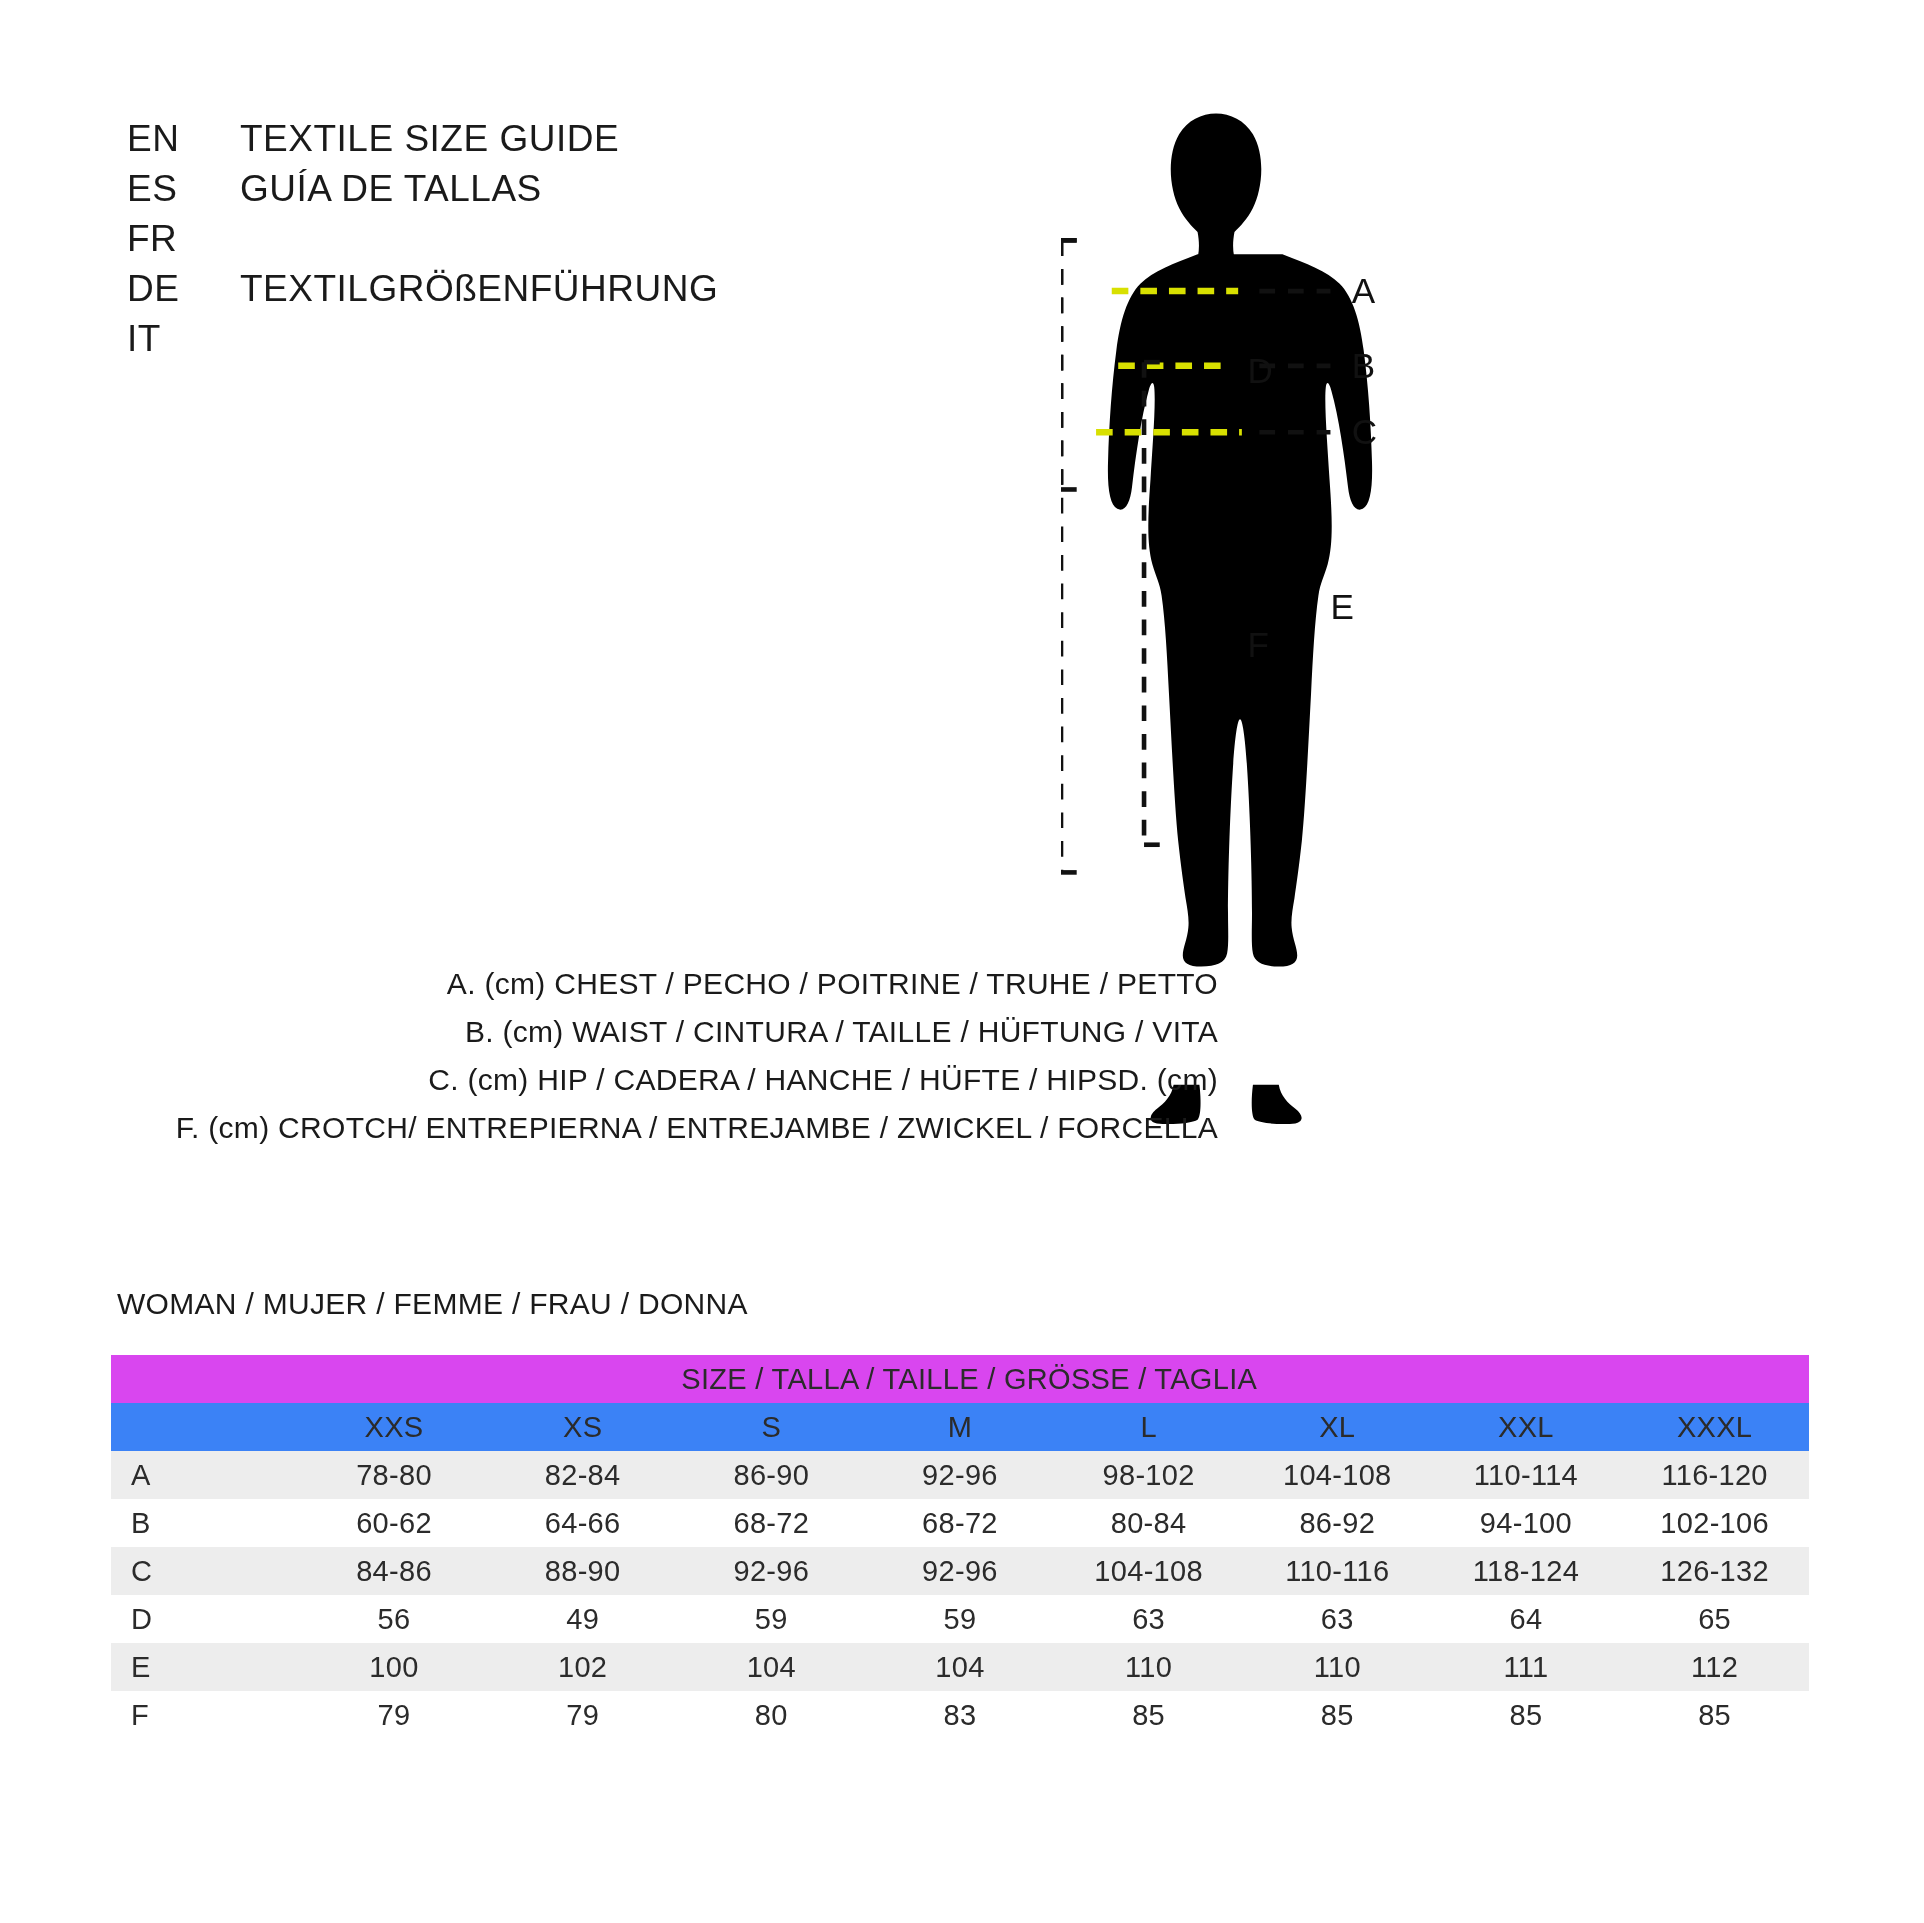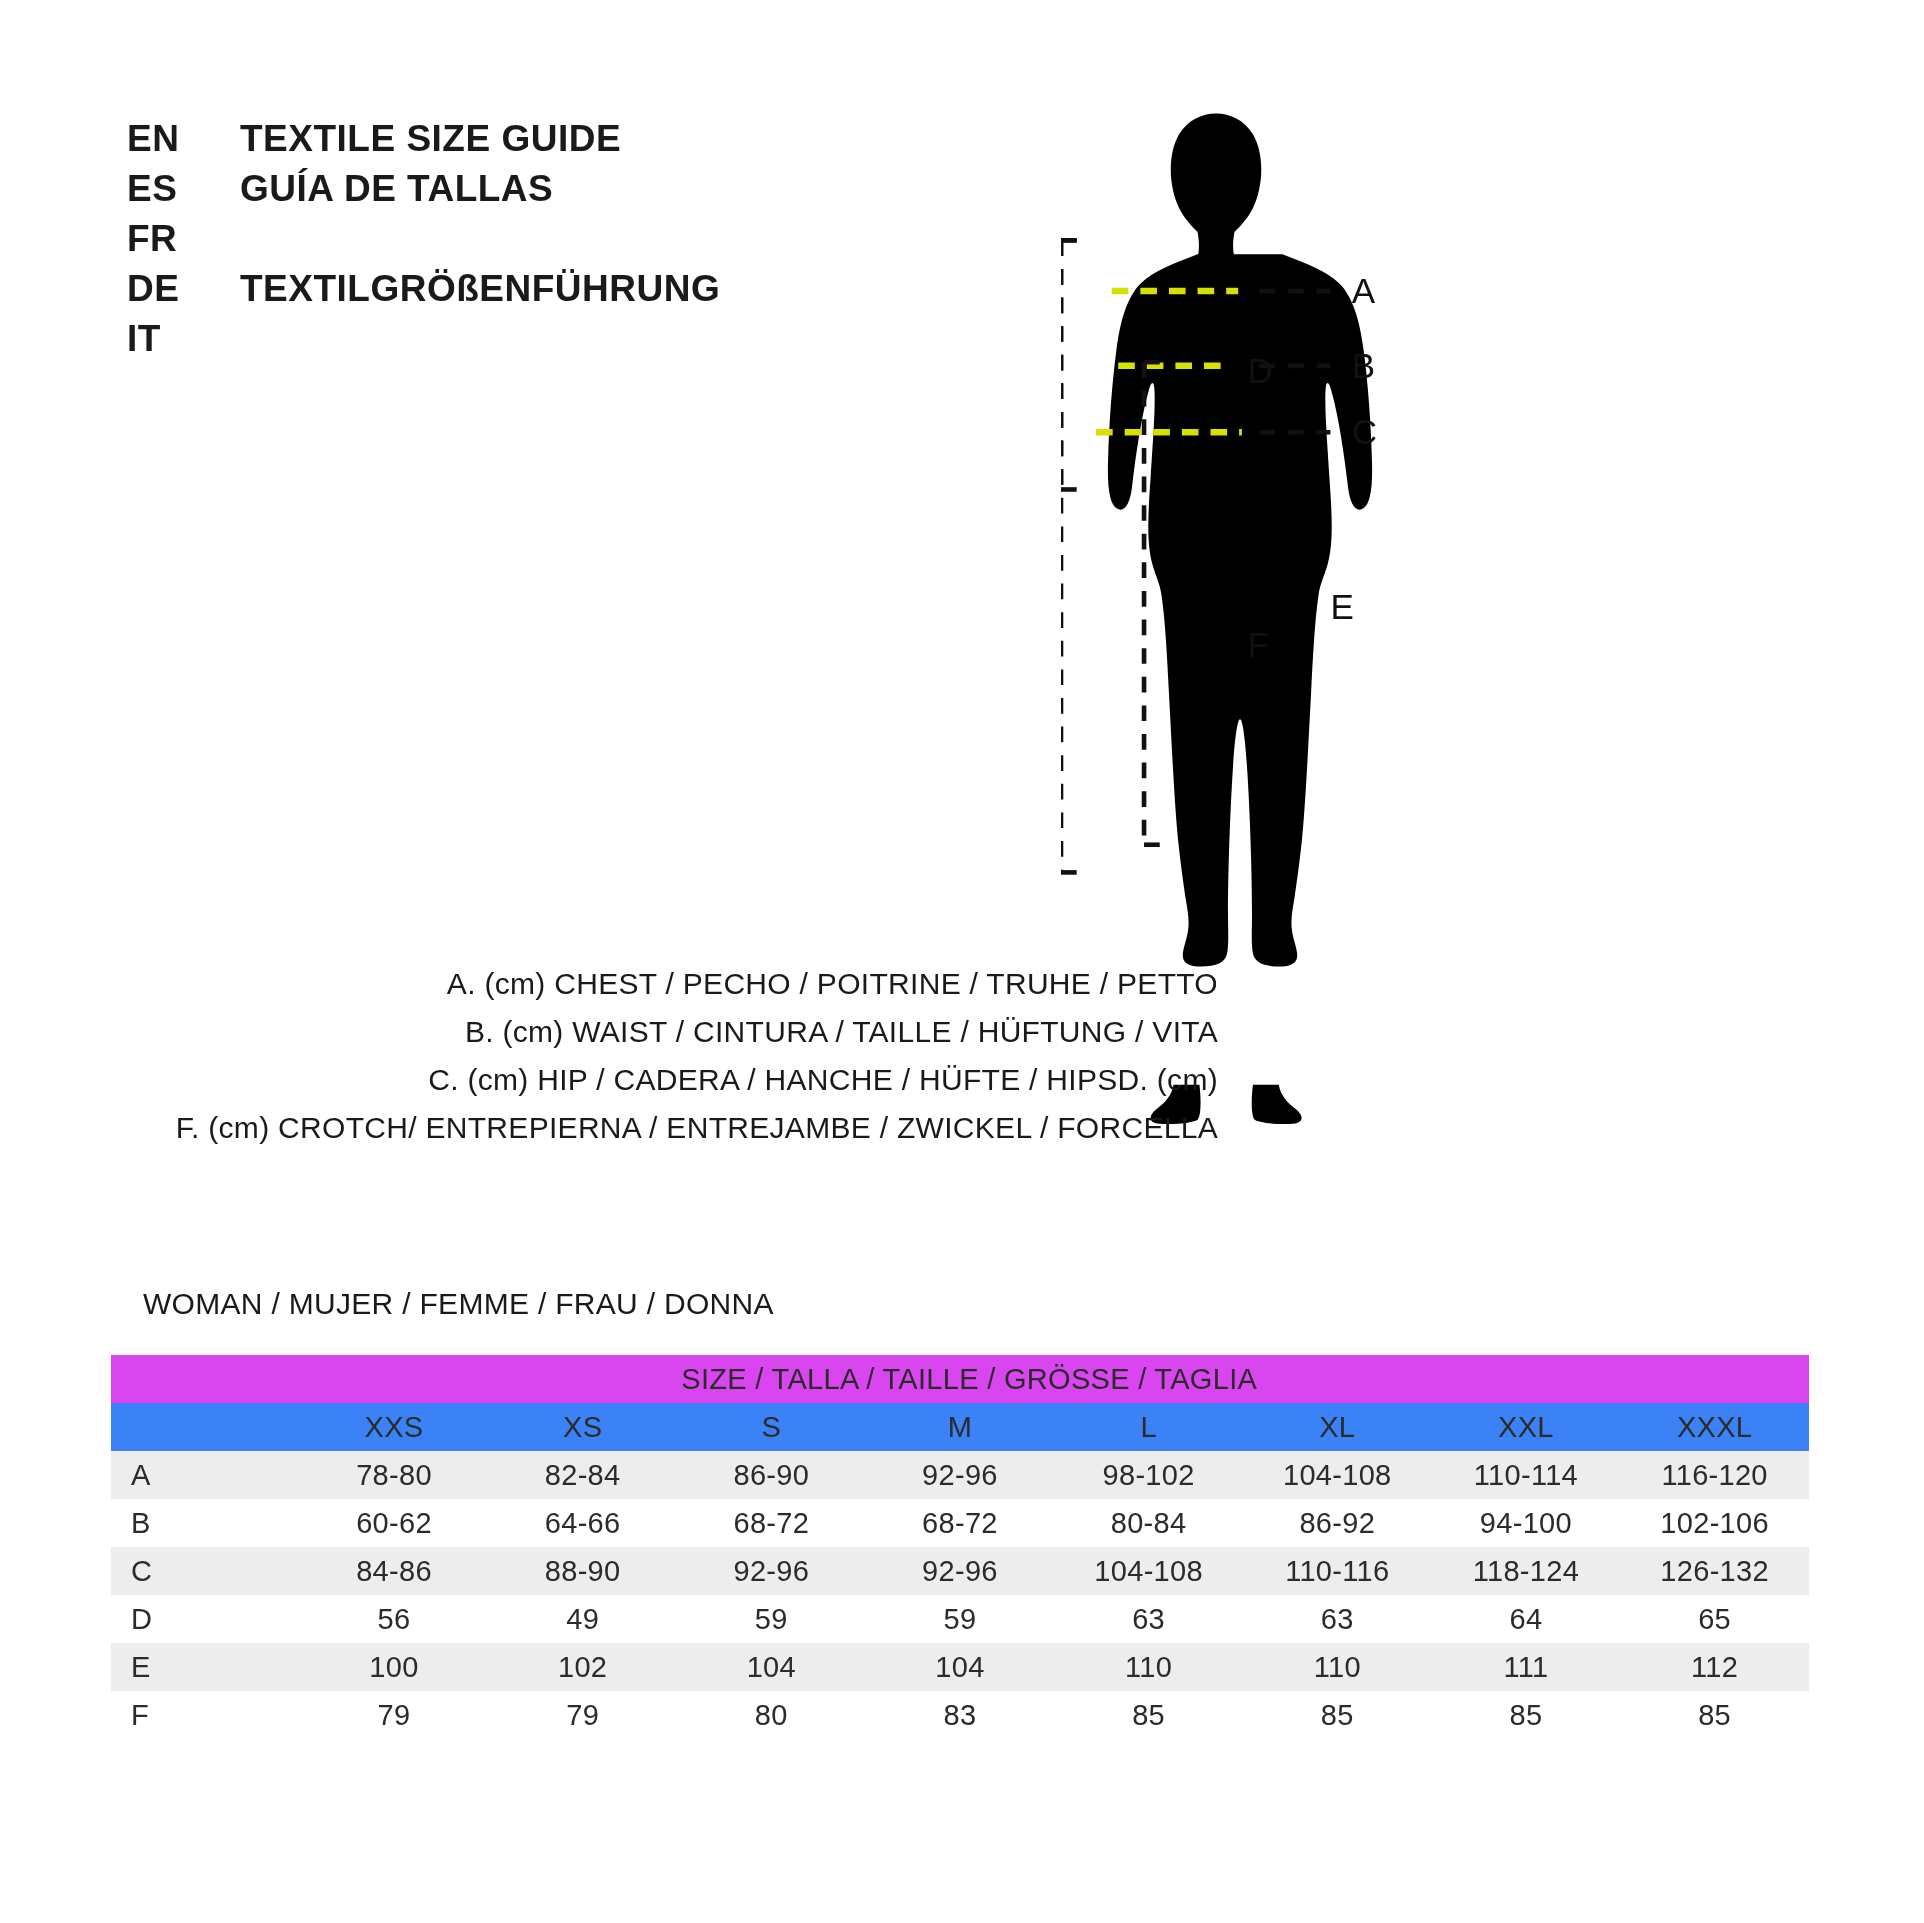--- a/index.html
+++ b/index.html
@@ -20,21 +20,20 @@
   .titles {
     position: absolute;
     left: 127px;
     top: 118px;
     width: 831px;
   }
   .title-row {
     display: flex;
     align-items: baseline;
     height: 50px;
-    font-weight: bold;
   }
   .title-lang {
     width: 113px;
     font-size: 37px;
     letter-spacing: 0.5px;
   }
   .title-text {
     font-size: 37px;
     letter-spacing: 0.5px;
     white-space: nowrap;
@@ -50,21 +49,21 @@
   }
   .legend-row {
     font-size: 30px;
     line-height: 48px;
     white-space: nowrap;
     letter-spacing: 0.3px;
   }
 
   .gender-line {
     position: absolute;
-    left: 143px;
+    left: 117px;
     top: 1287px;
     font-size: 30px;
     letter-spacing: 0.3px;
     white-space: nowrap;
   }
 
   
   .diagram {
     position: absolute;
     left: 1061px;

